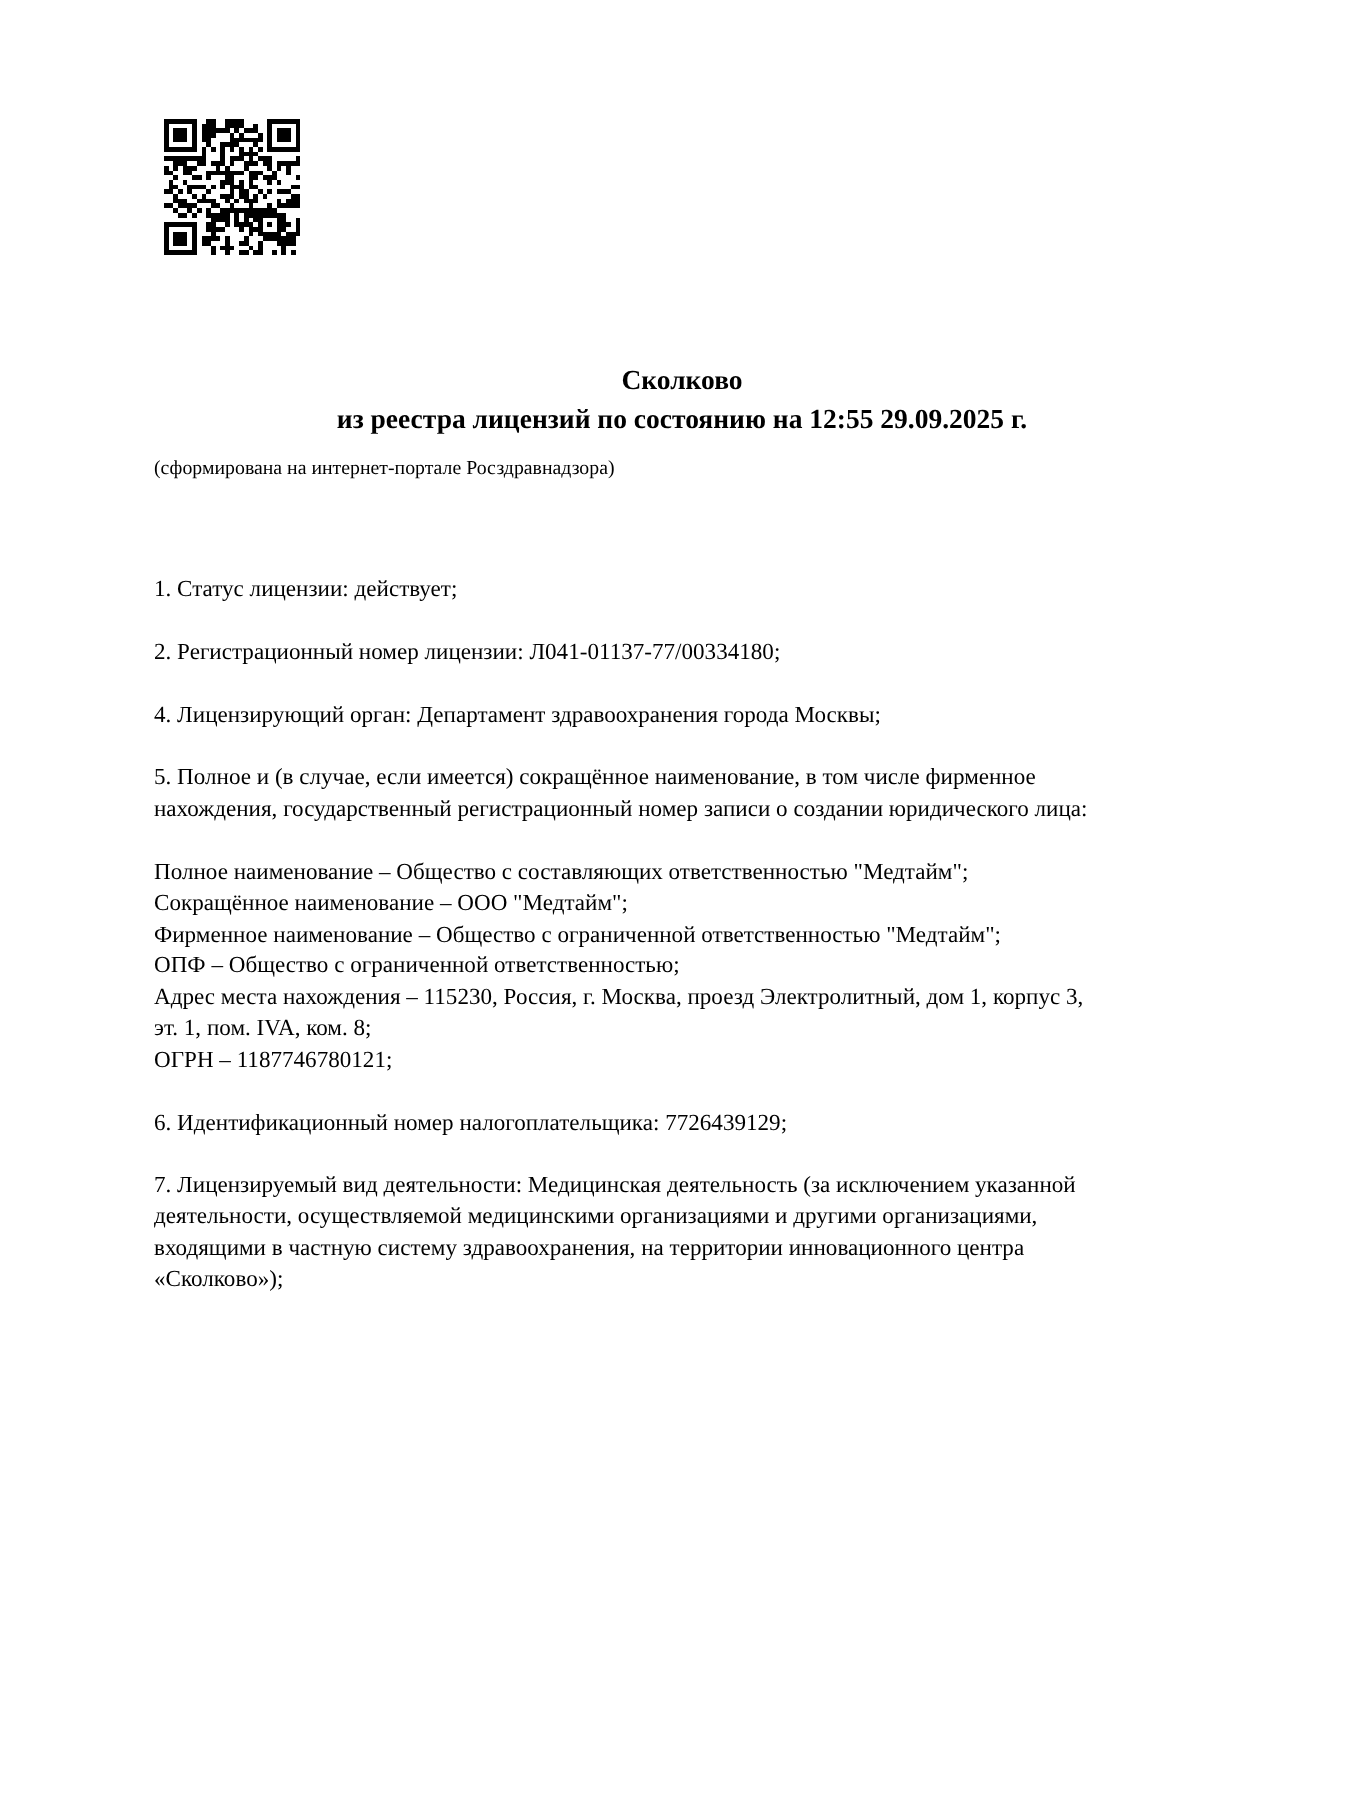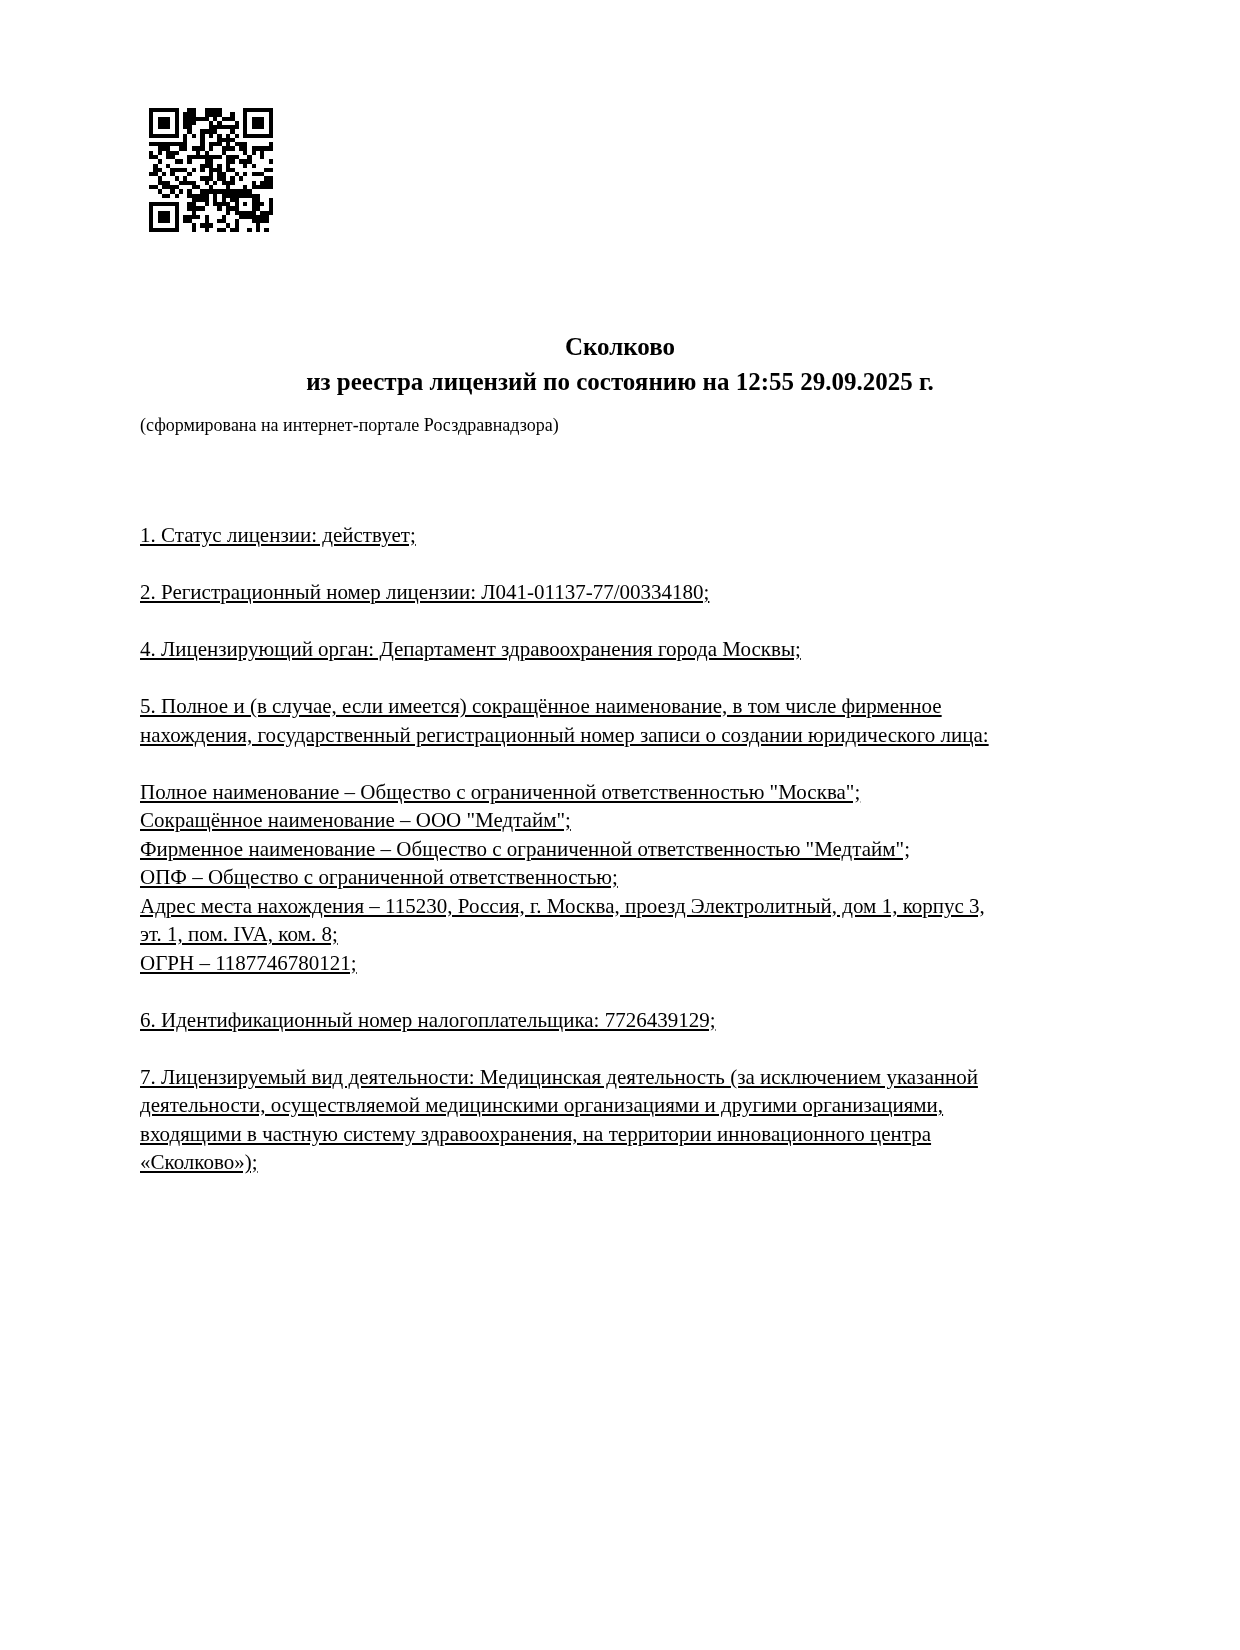--- a/index.html
+++ b/index.html
@@ -46,21 +46,21 @@
     white-space: nowrap;
   }
   .doc-body {
     position: absolute;
     top: 521px;
     left: 140px;
     right: 118px;
     font-size: 21px;
     line-height: 28.5px;
   }
-  .para { margin: 0 0 28.5px 0; text-decoration: underline; }
+  .para { margin: 0 0 28.5px 0; }
   .para:last-child { margin-bottom: 0; }
   .line { white-space: nowrap; }
 </style>
 </head>
 <body>
 
 <div class="page">
 
   <div class="qr" id="qr-code">
       <svg viewBox="0 0 29 29" shape-rendering="crispEdges" xmlns="http://www.w3.org/2000/svg">
@@ -518,21 +518,21 @@
         <div class="line">2. Регистрационный номер лицензии: Л041-01137-77/00334180;</div>
       </div>
       <div class="para">
         <div class="line">4. Лицензирующий орган: Департамент здравоохранения города Москвы;</div>
       </div>
       <div class="para">
         <div class="line">5. Полное и (в случае, если имеется) сокращённое наименование, в том числе фирменное</div>
         <div class="line">нахождения, государственный регистрационный номер записи о создании юридического лица:</div>
       </div>
       <div class="para">
-        <div class="line">Полное наименование – Общество с ограниченной ответственностью "Москва";</div>
+        <div class="line">Полное наименование – Общество с составляющих ответственностью "Медтайм";</div>
         <div class="line">Сокращённое наименование – ООО "Медтайм";</div>
         <div class="line">Фирменное наименование – Общество с ограниченной ответственностью "Медтайм";</div>
         <div class="line">ОПФ – Общество с ограниченной ответственностью;</div>
         <div class="line">Адрес места нахождения – 115230, Россия, г. Москва, проезд Электролитный, дом 1, корпус 3,</div>
         <div class="line">эт. 1, пом. IVA, ком. 8;</div>
         <div class="line">ОГРН – 1187746780121;</div>
       </div>
       <div class="para">
         <div class="line">6. Идентификационный номер налогоплательщика: 7726439129;</div>
       </div>

